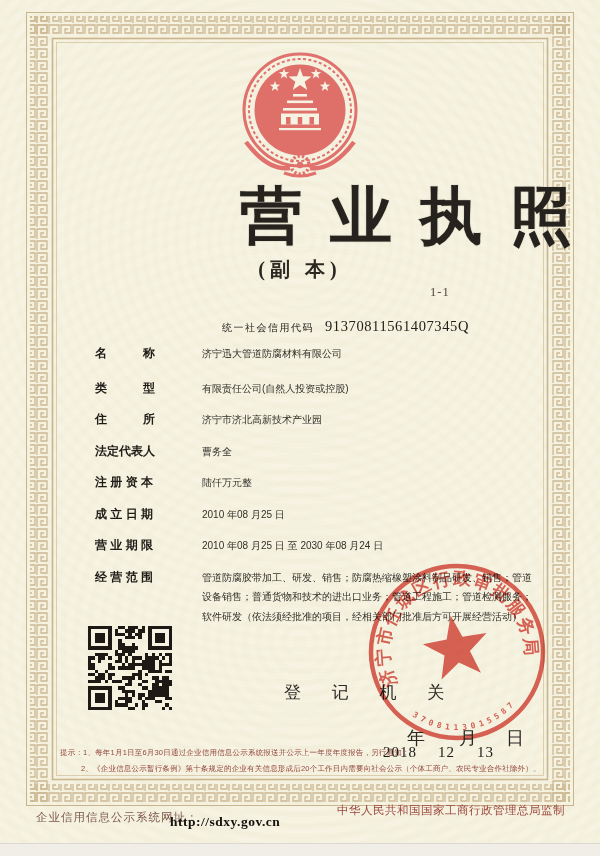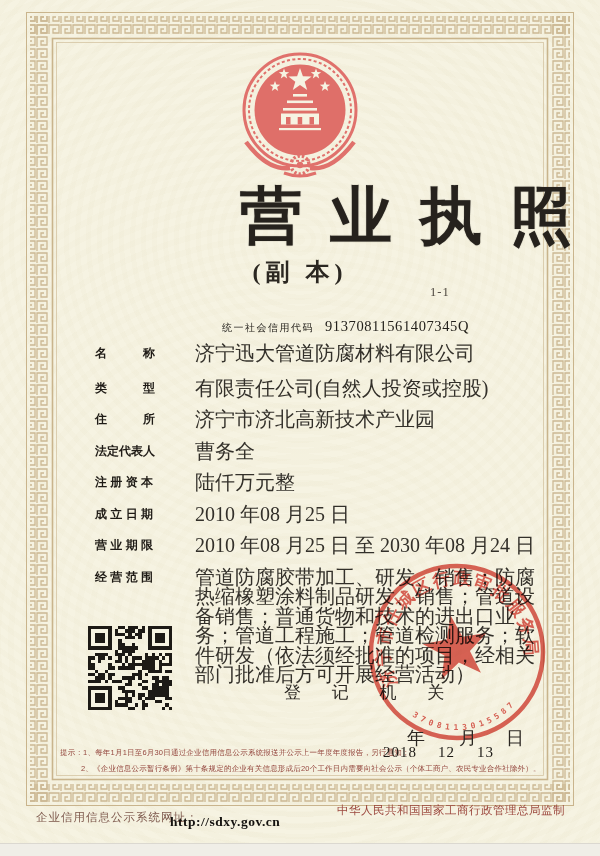--- a/index.html
+++ b/index.html
@@ -22,21 +22,21 @@
   
   .title{
     position:absolute;left:0;top:178px;width:600px;
     text-align:right;font-size:62px;line-height:76px;font-weight:900;
     letter-spacing:28px;padding-left:28px;box-sizing:border-box;
     color:#26221d;font-family:"Liberation Serif","DejaVu Serif",serif;
     text-shadow:0 0 1px rgba(38,34,29,.55);
   }
   .subtitle{
     position:absolute;left:0;top:256px;width:600px;text-align:center;
-    font-size:24px;letter-spacing:5px;color:#2b2721;font-weight:600;
+    font-size:20px;letter-spacing:5px;color:#2b2721;font-weight:600;
     font-family:"Liberation Serif","DejaVu Serif",serif;
   }
   .copy-number{
     position:absolute;left:430px;top:262px;font-size:12.5px;color:#4c463e;
     font-family:"Liberation Serif","DejaVu Serif",serif;letter-spacing:1px;margin-top:23px;
   }
   .code-row{
     position:absolute;left:222px;top:302px;display:flex;align-items:baseline;gap:11px;
   }
   .code-label{font-size:10px;font-weight:400;color:#211e19;letter-spacing:1.5px;margin-top:19px;}
@@ -46,22 +46,22 @@
   }
   
   .fields{position:absolute;left:95px;top:344px;width:440px;}
   .field-row{display:flex;margin-bottom:12px;align-items:flex-start;}
   .field-row:first-child{margin-bottom:15px;}
   .field-label{
     flex:0 0 78px;font-size:12px;font-weight:700;color:#1f1b16;
     white-space:pre;line-height:18px;
   }
   .field-value{
-    margin-left:22px;font-size:20px;color:#33302a;line-height:19.5px;
-    font-family:Liberation Serif, serif;width:348px;
+    margin-left:29px;font-size:10px;color:#33302a;line-height:19.5px;
+    font-family:Liberation Sans, sans-serif;width:348px;
   }
   
   .qr{position:absolute;left:88px;top:626px;width:84px;height:84px;}
   
   .reg-authority{
     position:absolute;left:284px;top:681px;font-size:17px;font-weight:500;
     letter-spacing:13px;color:#2b2722;white-space:nowrap;
   }
   
   .seal{position:absolute;left:362px;top:557px;transform:rotate(-10deg);

